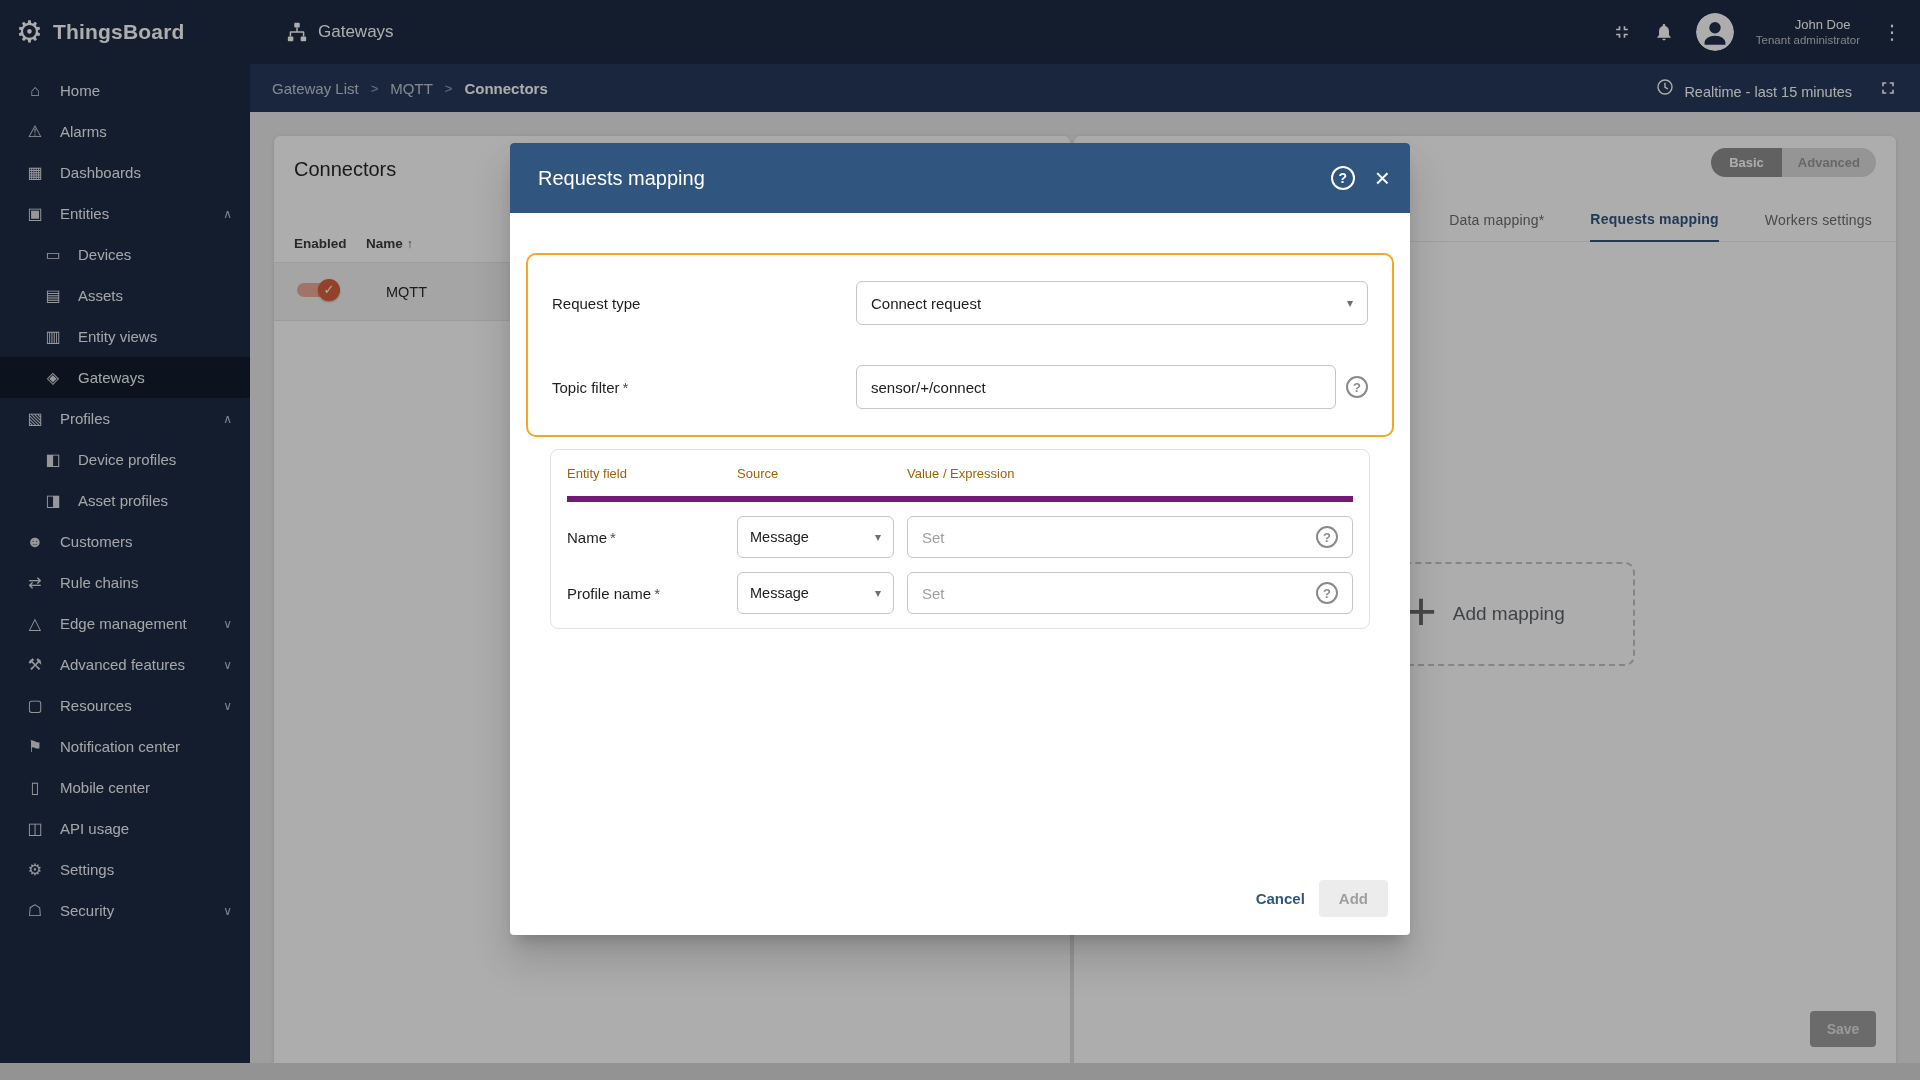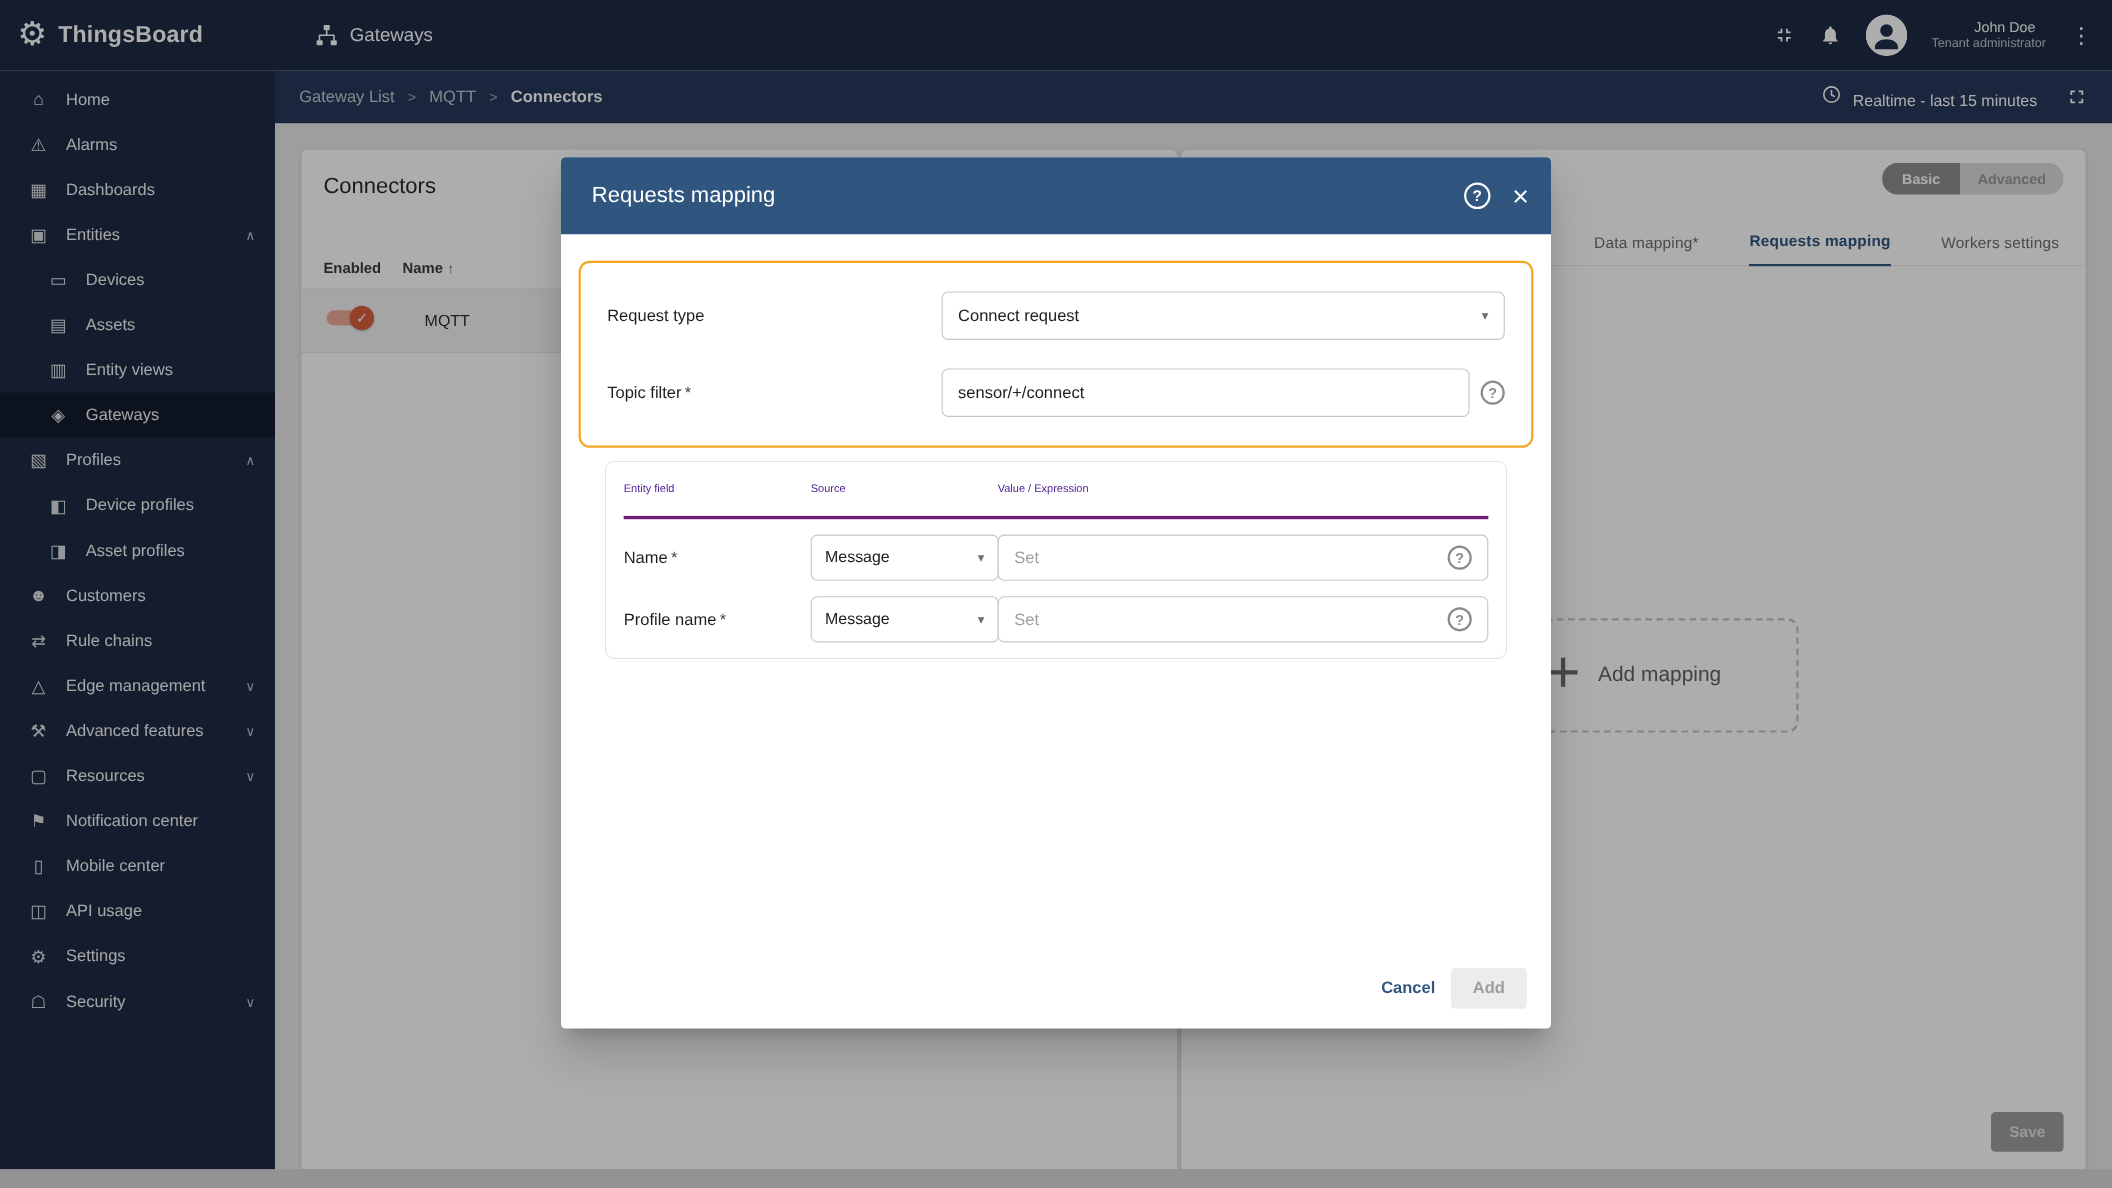--- a/index.html
+++ b/index.html
@@ -77,40 +77,40 @@
   .scrim { position:absolute; inset:0; background:rgba(0,0,0,.32); z-index:40; }
   .modal { position:absolute; left:510px; top:143px; width:900px; height:792px; background:#fff; border-radius:4px; box-shadow:0 11px 15px -7px rgba(0,0,0,.2), 0 24px 38px 3px rgba(0,0,0,.14); z-index:50; display:flex; flex-direction:column; }
   .modal-header { height:70px; flex:none; background:#305680; border-radius:4px 4px 0 0; display:flex; align-items:center; padding:0 20px 0 28px; color:#fff; }
   .modal-title { flex:1; font-size:20px; font-weight:500; }
   .help-circle { width:24px; height:24px; border:2px solid #fff; border-radius:50%; display:flex; align-items:center; justify-content:center; font-size:14px; font-weight:700; color:#fff; margin-right:20px; cursor:pointer; }
   .close-x { font-size:26px; color:#fff; cursor:pointer; line-height:1; }
 
   .modal-body { flex:1; padding:0 40px; }
   .modal-desc { margin:22px -16px 0; background:#f6f6f6; border-radius:4px; padding:11px 16px; font-size:13.5px; line-height:1.5; color:#6f6f6f; }
 
-  .highlight-box { margin:24px -24px 0; border:2px solid #f5a623; border-radius:10px; padding:26px 24px; display:flex; flex-direction:column; gap:26px; }
+  .highlight-box { margin:40px -24px 0; border:2px solid #f5a623; border-radius:10px; padding:26px 24px; display:flex; flex-direction:column; gap:40px; }
   .form-row { display:flex; align-items:center; }
   .form-label { width:304px; font-size:15px; color:#1f1f1f; }
   .req { color:#4d4d4d; margin-left:3px; }
   .ctrl { flex:1; display:flex; align-items:center; gap:10px; }
   .field { flex:1; height:44px; border:1px solid #c6c6c6; border-radius:6px; background:#fff; display:flex; align-items:center; padding:0 14px; font-size:15px; color:#212121; cursor:pointer; min-width:0; }
   .field .arrow { margin-left:auto; color:#6f6f6f; font-size:12px; }
   .field input { border:none; outline:none; background:transparent; flex:1; font:inherit; color:#212121; min-width:0; }
   .field input::placeholder { color:#9e9e9e; }
   .help-icon { flex:none; width:22px; height:22px; border:2px solid #8a8a8a; border-radius:50%; color:#8a8a8a; font-size:13px; font-weight:700; display:flex; align-items:center; justify-content:center; cursor:pointer; }
 
   .device-title { margin-top:28px; font-size:16px; font-weight:700; color:#212121; }
   .device-box { margin-top:12px; border:1px solid #e2e2e2; border-radius:8px; padding:0 16px 14px; }
-  .device-head { display:flex; align-items:center; height:52px; border-bottom:3px solid #701a75; font-size:10px; color:#4c1d95; }
+  .device-head { display:flex; align-items:center; height:52px; border-bottom:6px solid #701a75; font-size:13px; color:#a16207; }
   .dcol1 { width:170px; }
   .dcol2 { width:170px; }
   .dcol3 { flex:1; }
   .device-row { display:flex; align-items:center; margin-top:14px; }
   .drow-label { font-size:15px; color:#1f1f1f; }
-  .src-select { width:171px; height:42px; border:1px solid #c6c6c6; border-radius:6px; display:flex; align-items:center; padding:0 12px; font-size:14.5px; color:#212121; cursor:pointer; }
+  .src-select { width:157px; height:42px; border:1px solid #c6c6c6; border-radius:6px; display:flex; align-items:center; padding:0 12px; font-size:14.5px; color:#212121; cursor:pointer; }
   .src-select .arrow { margin-left:auto; color:#6f6f6f; font-size:12px; }
   .val-field { height:42px; }
 
   .modal-footer { flex:none; display:flex; justify-content:flex-end; align-items:center; padding:14px 22px 18px; }
   .btn-cancel { background:none; border:none; color:#305680; font-size:15px; font-weight:700; font-family:inherit; padding:9px 14px; border-radius:4px; cursor:pointer; }
   .btn-add { background:#ececec; border:none; color:#9e9e9e; font-size:15px; font-weight:700; font-family:inherit; padding:10px 20px; border-radius:4px; }
 </style>
 </head>
 <body>
 

